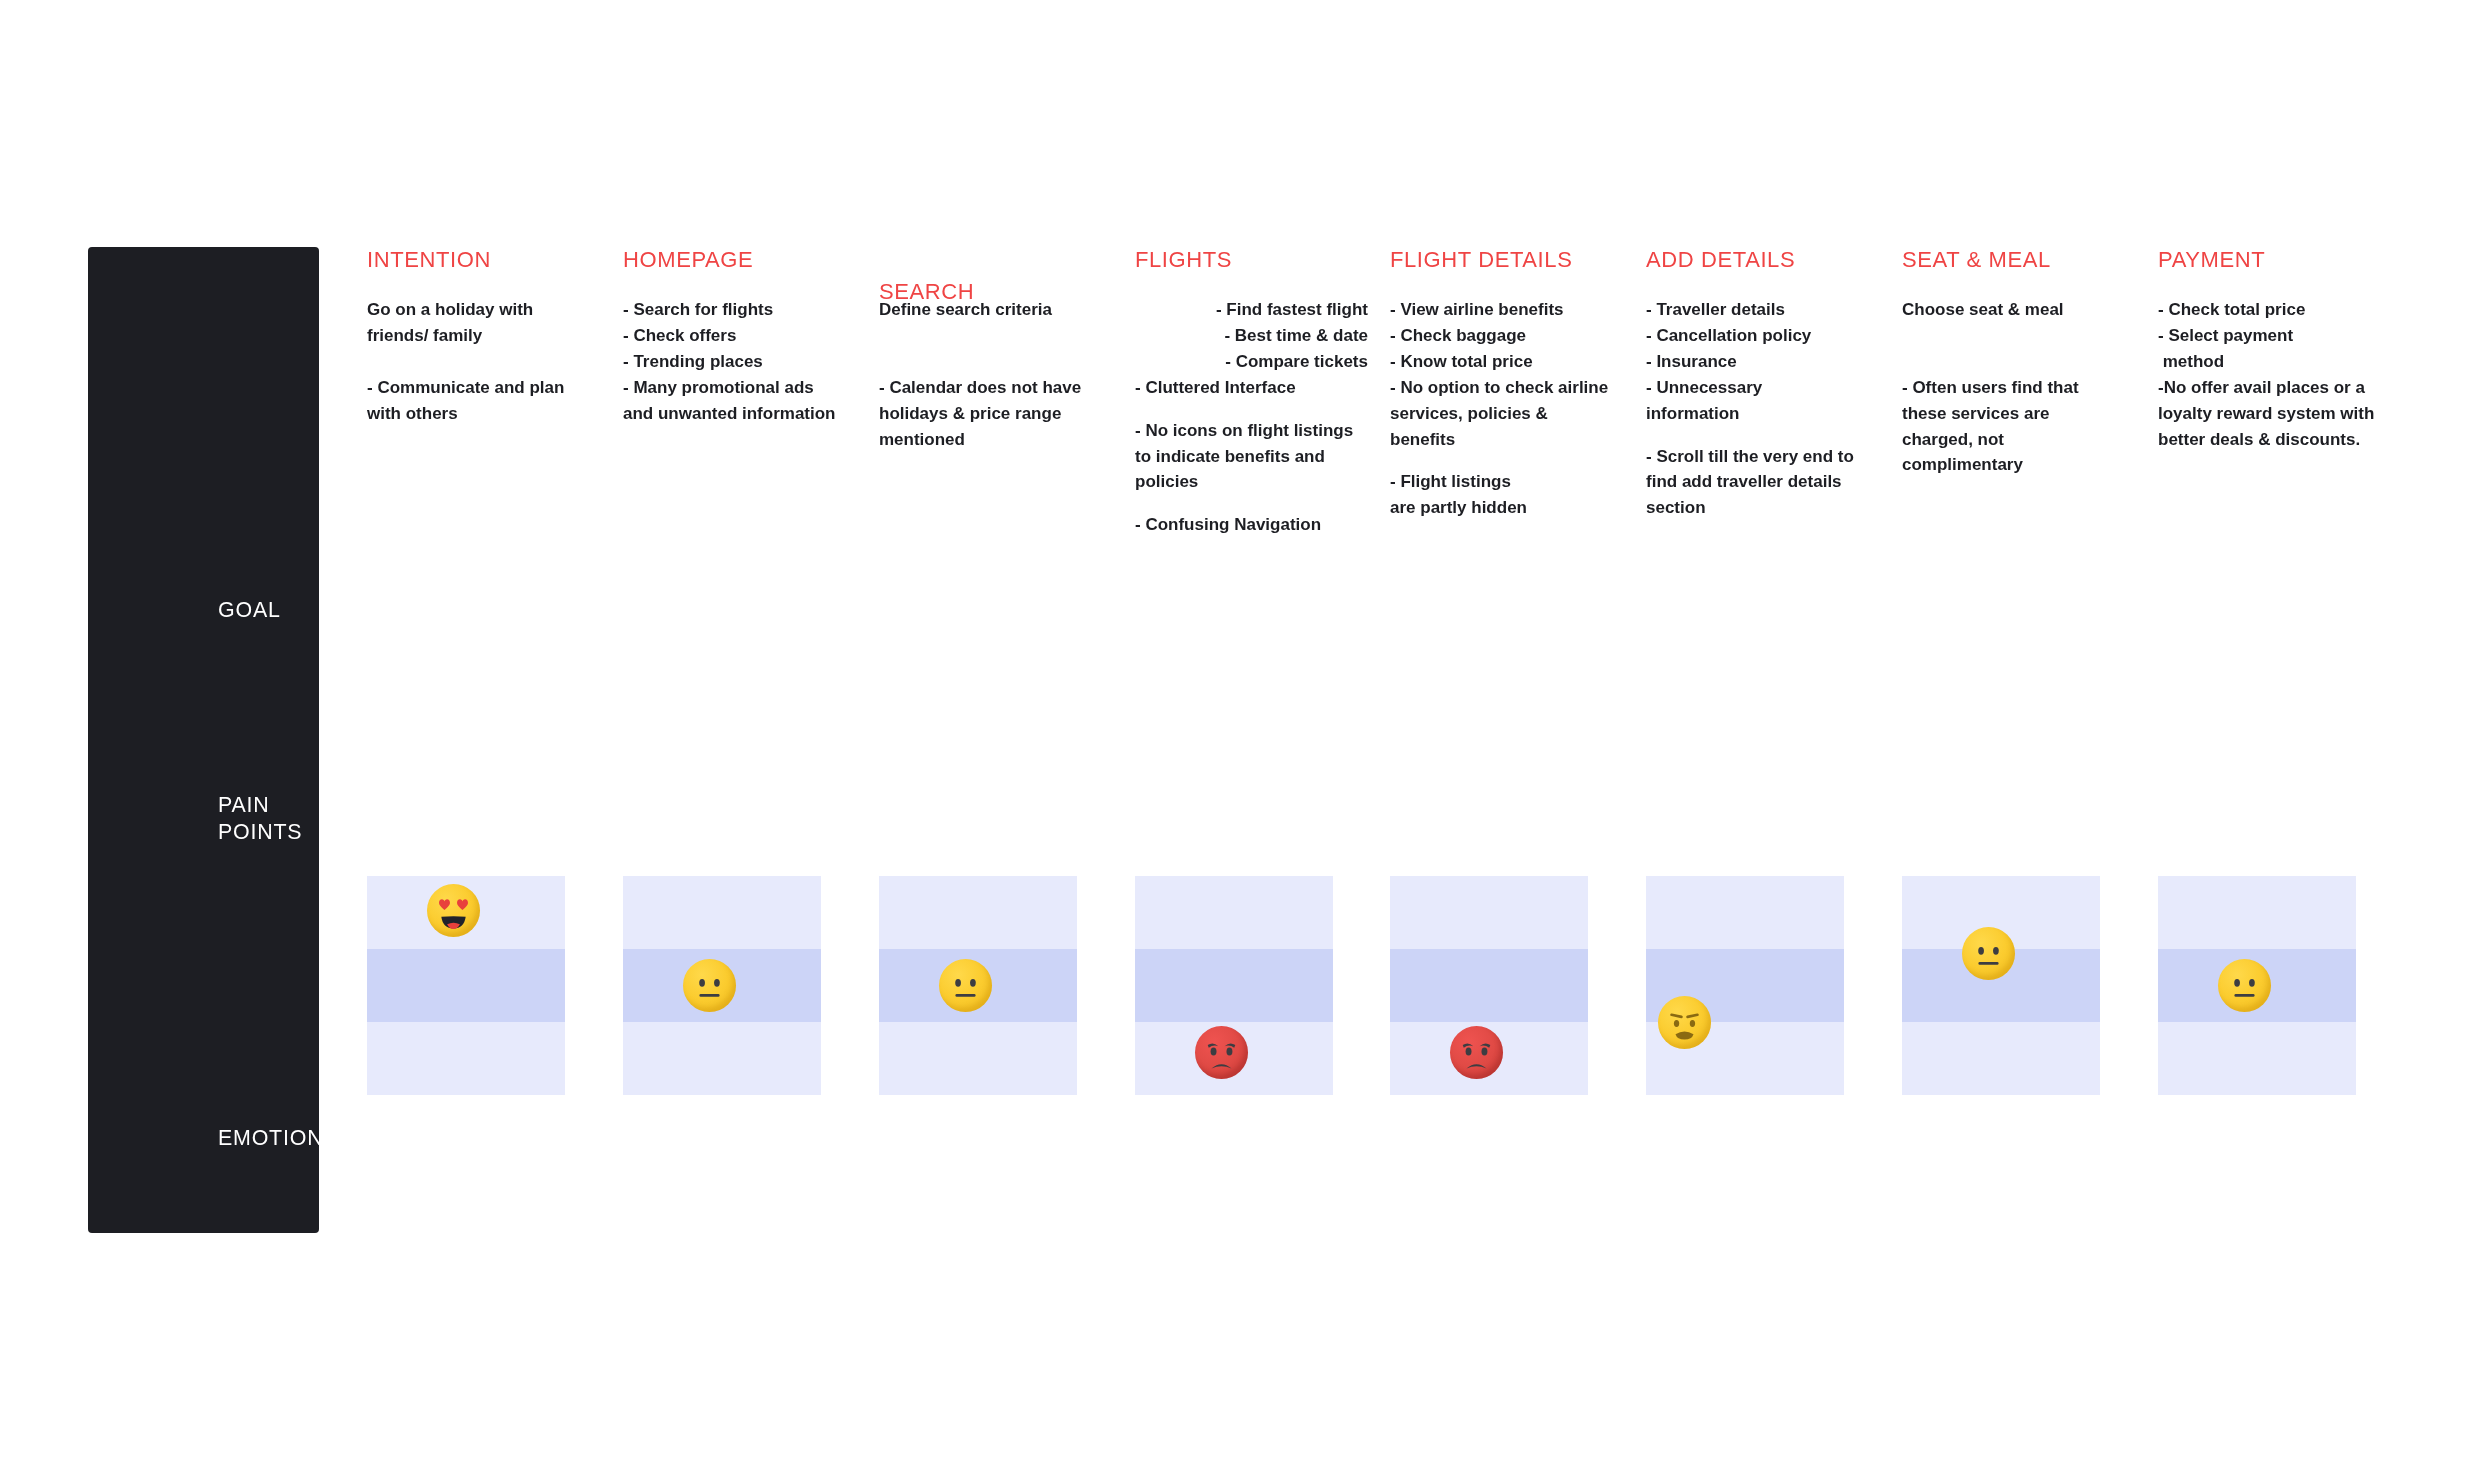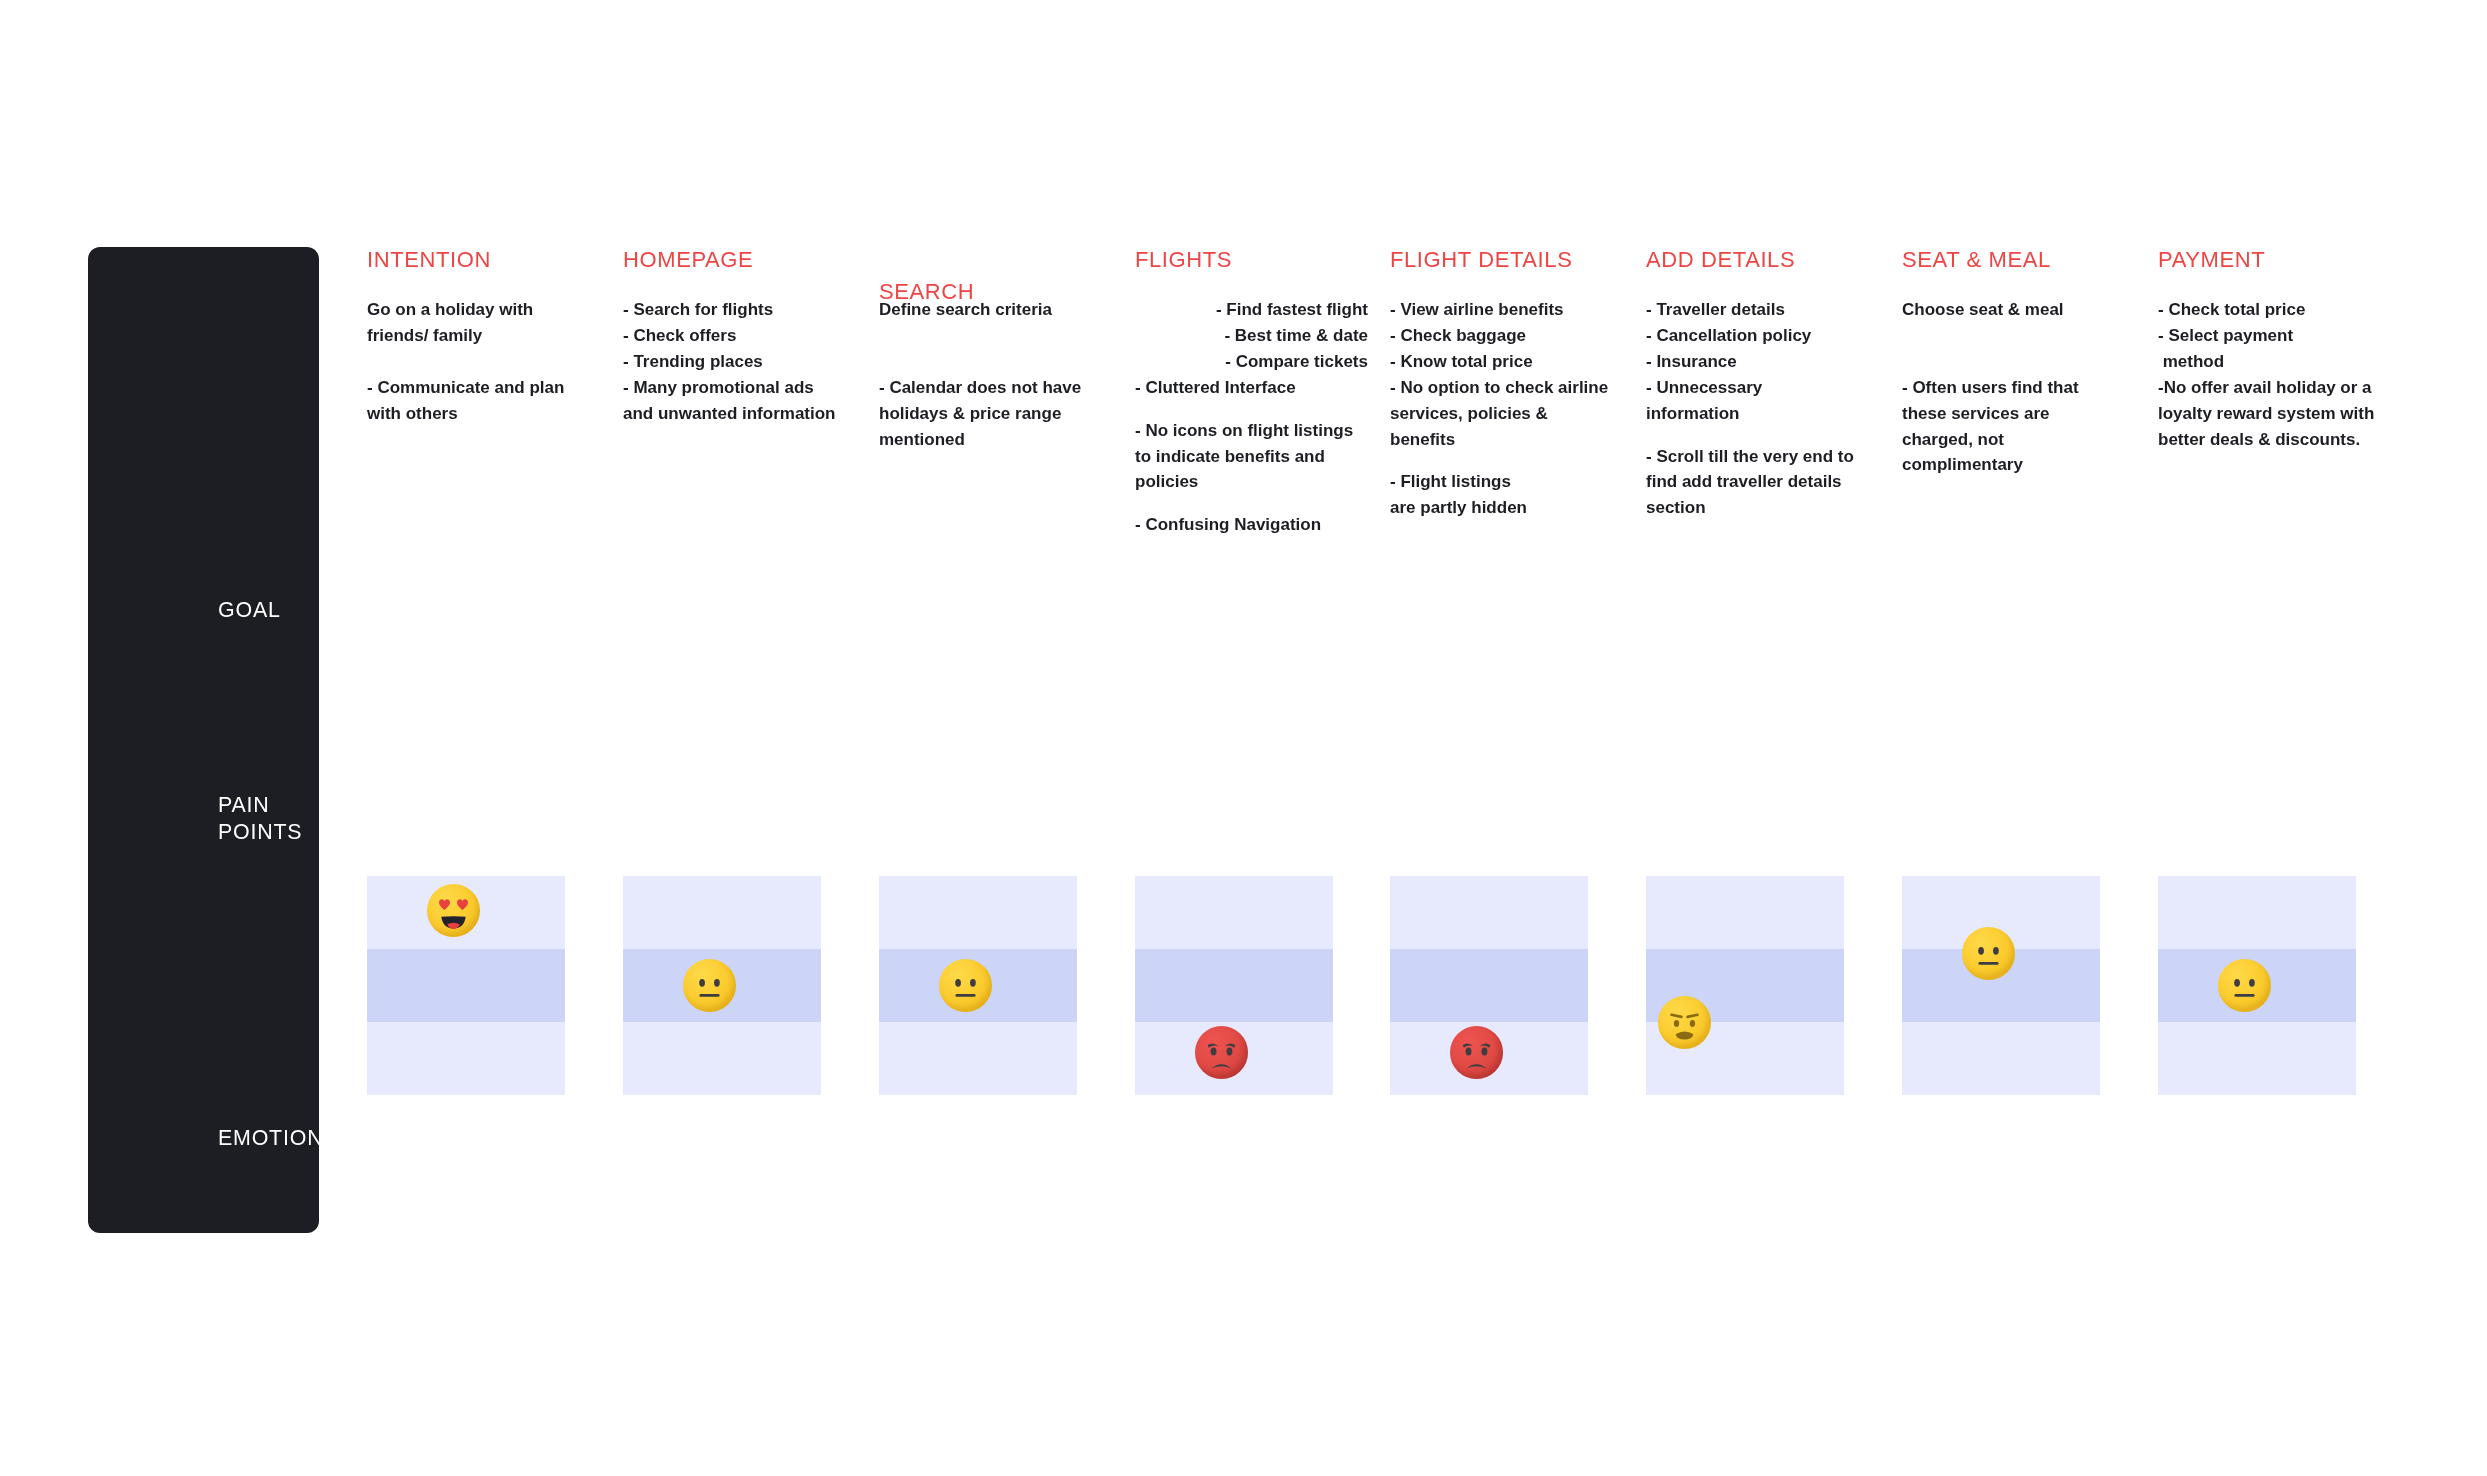--- a/index.html
+++ b/index.html
@@ -8,21 +8,21 @@
     background:#ffffff;
     font-family:"Liberation Sans","DejaVu Sans",sans-serif;
     -webkit-font-smoothing:antialiased;
     position:relative;
     overflow:hidden;
   }
 
   
   #rail{
     position:absolute;left:88px;top:247px;width:231px;height:986px;
-    background:#1d1e23;border-radius:12px;
+    background:#1d1e23;border-radius:4px;
   }
   .rail-label{
     position:absolute;left:130px;
     color:#ffffff;font-size:21.4px;letter-spacing:0.8px;line-height:1.28;
     white-space:pre-line;
   }
   #rail-goal{top:350px;}
   #rail-pain{top:545px;}
   #rail-emotion{top:878px;}
 
@@ -223,21 +223,21 @@
       <div class="col" style="left: 1535px;">
         <div class="cell">
           <span class="ln">- Often users find that</span>
           <span class="ln">these services are</span>
           <span class="ln">charged, not</span>
           <span class="ln">complimentary</span>
         </div>
       </div>
       <div class="col" style="left: 1791px;">
         <div class="cell">
-          <span class="ln">-No offer avail holiday or a</span>
+          <span class="ln">-No offer avail places or a</span>
           <span class="ln">loyalty reward system with</span>
           <span class="ln">better deals &amp; discounts.</span>
         </div>
       </div>
     </div>
   <div id="emotion">
       <div class="ecol" style="left: 0px;">
         <div class="band b0"></div>
         <div class="band b1"></div>
         <div class="band b2"></div>

